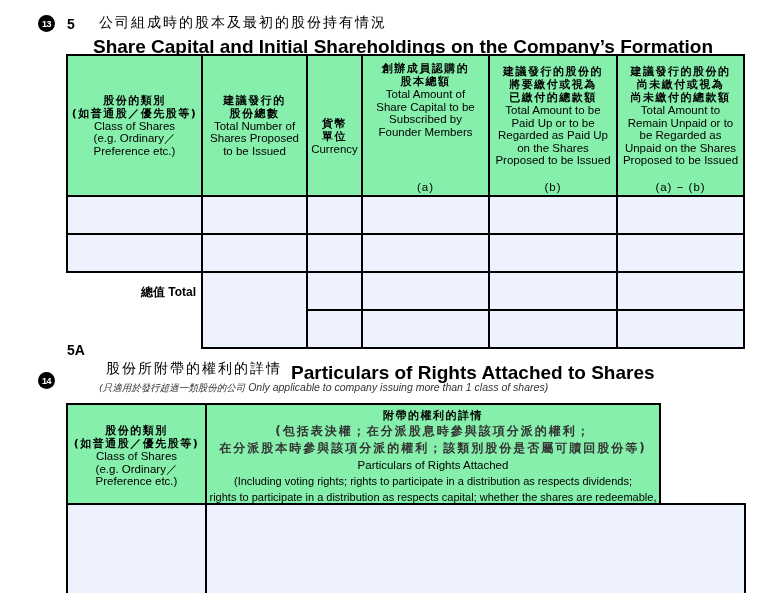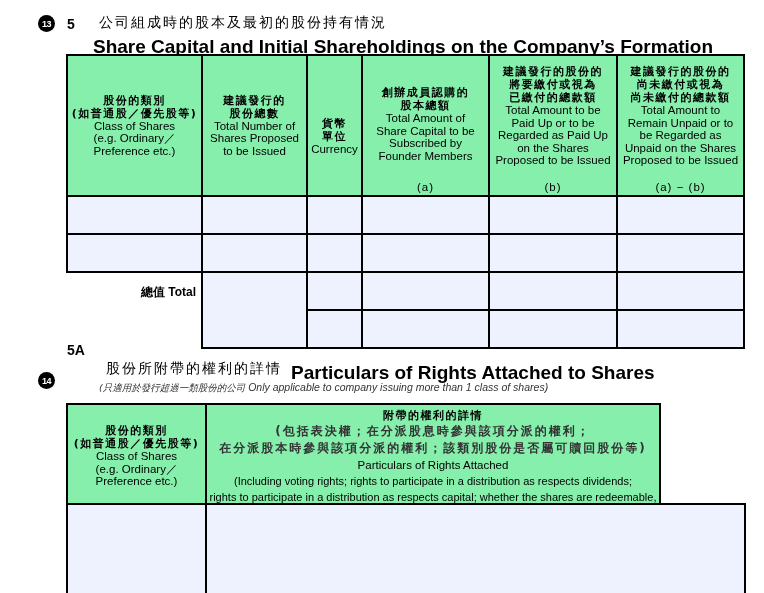--- a/index.html
+++ b/index.html
@@ -57,21 +57,21 @@
     <div class="zh">股份總數</div>
     <div class="en">Total Number of</div>
     <div class="en">Shares Proposed</div>
     <div class="en">to be Issued</div>
   </div>
   <div class="cell hdr" style="left:306px; top:54px; width:57px; height:164px;">
     <div class="zh">貨幣</div>
     <div class="zh">單位</div>
     <div class="en">Currency</div>
   </div>
-  <div class="cell hdr" style="left:361px; top:54px; width:129px; height:143px; justify-content:flex-start; padding-top:30px;">
+  <div class="cell hdr" style="left:361px; top:54px; width:129px; height:143px; justify-content:flex-start; padding-top:6px;">
     <div class="zh">創辦成員認購的</div>
     <div class="zh">股本總額</div>
     <div class="en">Total Amount of</div>
     <div class="en">Share Capital to be</div>
     <div class="en">Subscribed by</div>
     <div class="en">Founder Members</div>
     <div class="lbl">(a)</div>
   </div>
   <div class="cell hdr" style="left:488px; top:54px; width:130px; height:143px; justify-content:flex-start; padding-top:9px;">
     <div class="zh">建議發行的股份的</div>

